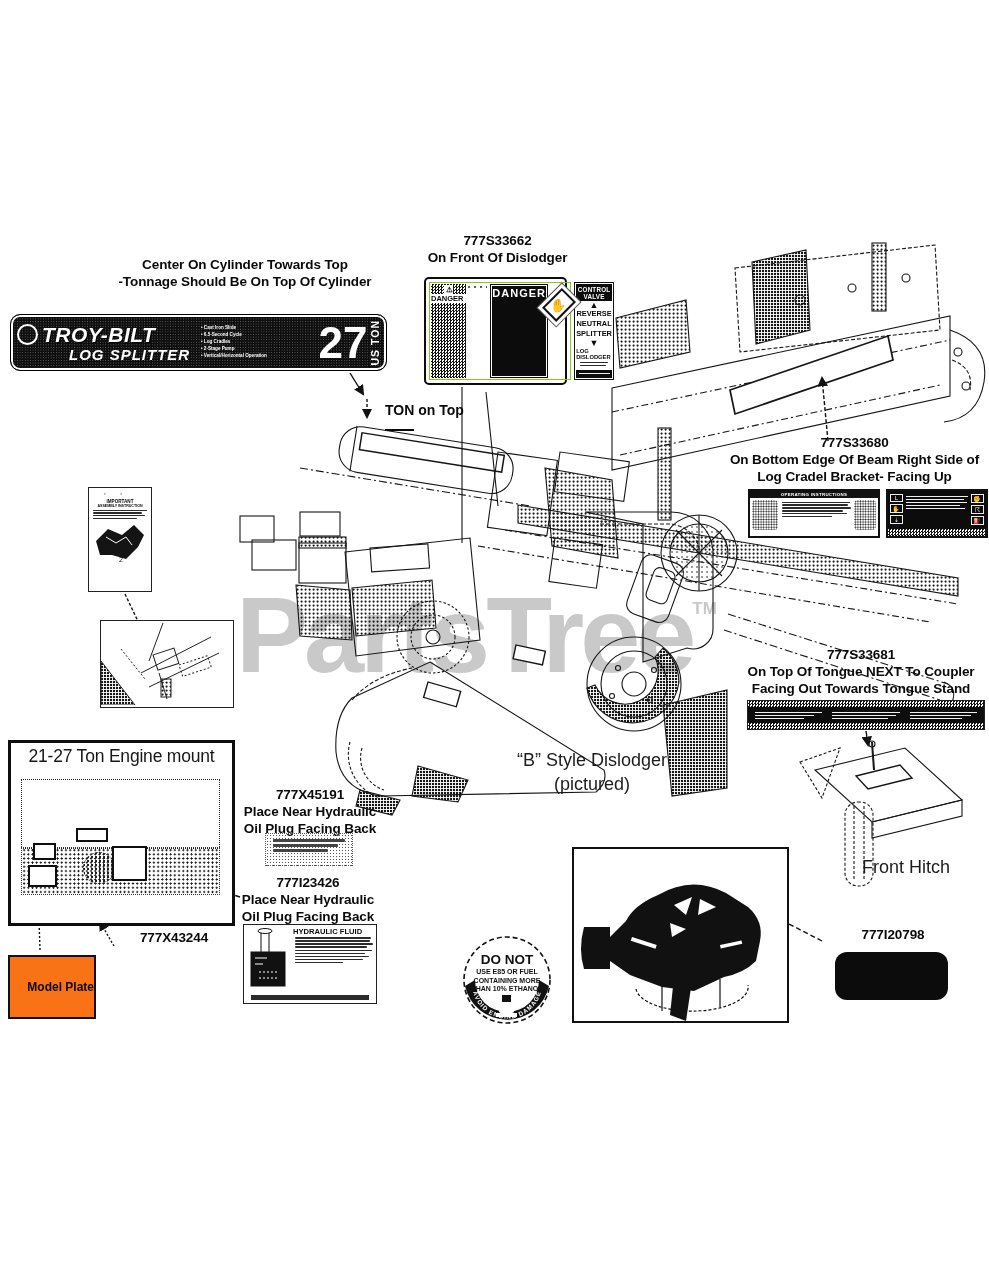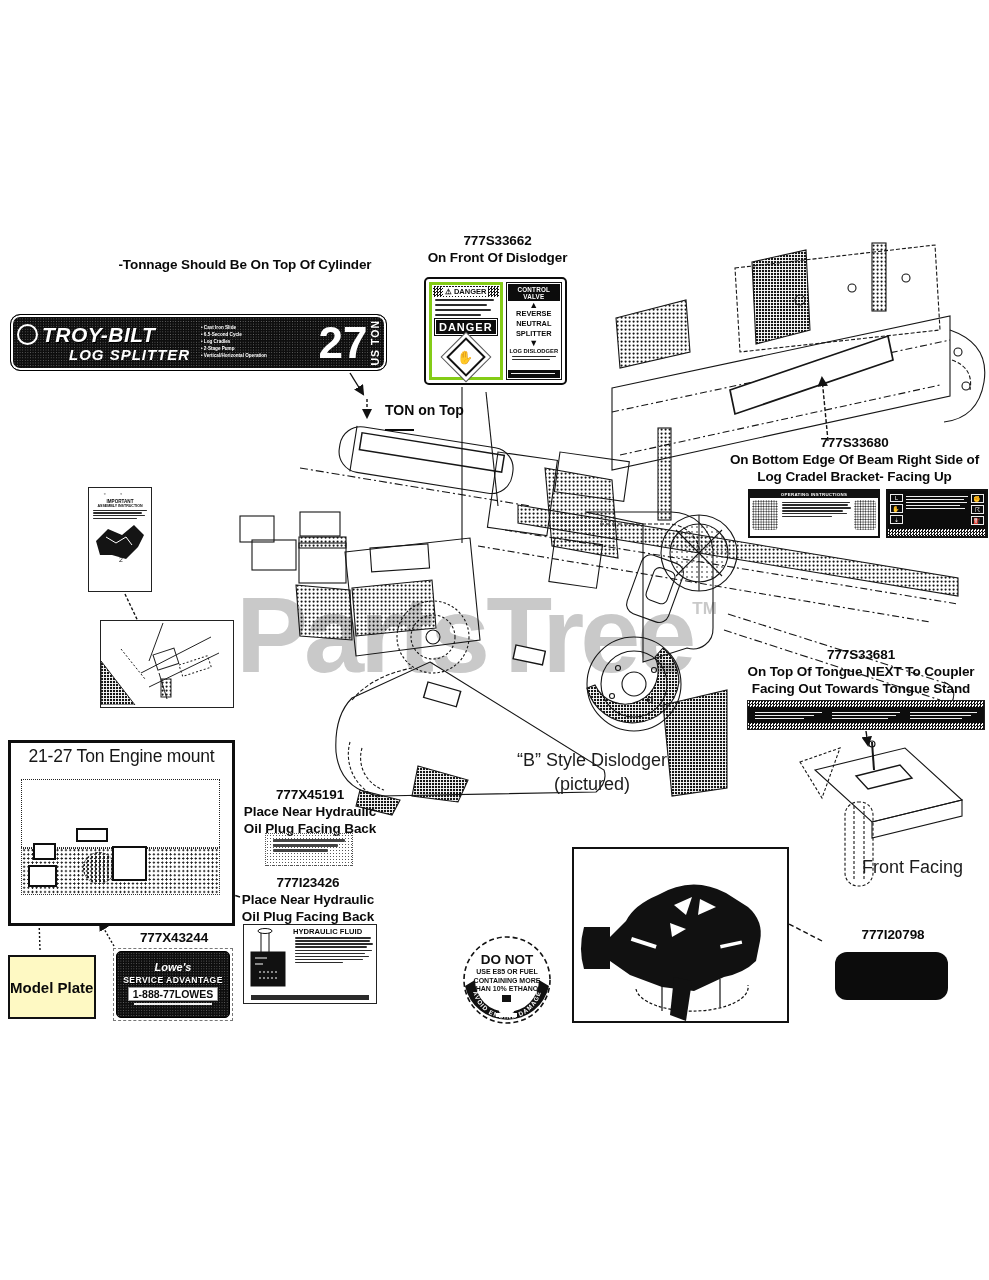--- a/index.html
+++ b/index.html
@@ -28,21 +28,21 @@
   .tb .prod{font-size:15px;margin:2px 0 0 52px;letter-spacing:1px;white-space:nowrap}
   .tb .feat{width:112px;color:#fff;font-size:4.6px;line-height:1.5;font-weight:bold;text-align:left}
   .tb .big{font-size:44px;font-weight:bold;color:#fff;line-height:.9;margin-left:8px}
   .tb .unit{color:#fff;font-weight:bold;font-size:10.5px;writing-mode:vertical-rl;
             transform:rotate(180deg);letter-spacing:1px;margin-left:2px;line-height:1}
   .tb .emblem{width:17px;height:17px;border:2px solid #fff;border-radius:50%;display:inline-block;
               vertical-align:-3px;margin-right:4px}
   
   .dgr{left:424px;top:277px;width:143px;height:108px;border:2.5px solid #0c0c0c;border-radius:5px;
        display:flex;padding:3px;box-sizing:border-box;background:#fff;gap:3px}
-  .dgr .lc{flex:1.25;display:flex;flex-direction:column;border:3px solid #84cc16;padding:1px}
+  .dgr .lc{flex:1.25;display:flex;flex-direction:row;border:1px solid #84cc16;padding:1px}
   .dgr .rc{flex:1;border:1.5px solid #111;padding:1px;display:flex;flex-direction:column;align-items:center}
   .dgr .dhead{font-size:7.5px;font-weight:bold;text-align:center;padding:1px 0}
   .dgr .dbig{background:#0c0c0c;color:#fff;font-weight:bold;font-size:11px;text-align:center;
              margin:1px 2px;padding:1px 0;letter-spacing:1px;border:1px solid #fff;outline:1px solid #0c0c0c}
   .dgr .diamond{width:24px;height:24px;border:2px solid #111;transform:rotate(45deg);
                 margin:7px auto 2px;display:flex;align-items:center;justify-content:center;
                 background:#fff;box-shadow:0 0 0 3px #fff, 0 0 0 4px #555}
   .dgr .diamond span{transform:rotate(-45deg);font-size:13px}
   .dgr .cv{background:#0c0c0c;color:#fff;font-size:6.3px;font-weight:bold;text-align:center;
            width:100%;padding:1.5px 0;letter-spacing:.2px}
@@ -78,22 +78,22 @@
   
   .embox{left:8px;top:740px;width:227px;height:186px;border:3px solid #0e0e0e;background:#fff;box-sizing:border-box}
   .embox .ttl{font-size:17.5px;text-align:center;margin-top:3px;letter-spacing:-.2px;color:#161616}
   .embox .dotrect{position:absolute;left:10px;top:36px;width:197px;height:68px;border:1.6px dotted #222}
   .embox .strip{position:absolute;left:10px;top:104px;width:197px;height:46px;border:1px dotted #333}
   .whitebox{position:absolute;background:#fff;border:2px solid #0e0e0e}
   .emcircle{position:absolute;left:72px;top:109px;width:30px;height:30px;border:1.5px dotted #222;
             border-radius:50%;background-image:radial-gradient(#222 1px,transparent 1.2px);
             background-size:4px 4px;background-position:2px 2px}
   
-  .mplate{left:8px;top:955px;width:84px;height:60px;border:2px solid #111;background:#fef9c3;
-          display:flex;align-items:center;justify-content:flex-start;font-weight:bold;font-size:15px}
+  .mplate{left:8px;top:955px;width:84px;height:60px;border:2px solid #111;background:#f97316;
+          display:flex;align-items:center;justify-content:flex-end;font-weight:bold;font-size:12px}
   
   .lowes{left:113px;top:948px;width:120px;height:73px;border:1px dashed #777;box-sizing:border-box;padding:2px}
   .lowes .in{width:100%;height:100%;border-radius:5px;display:flex;flex-direction:column;
              align-items:center;justify-content:center;color:#fff;box-sizing:border-box;border:1px solid #000}
   .lowes .b{font-style:italic;font-weight:bold;font-size:11px;line-height:1}
   .lowes .p{font-weight:bold;font-size:8.6px;letter-spacing:.4px;margin-top:1.5px;
             text-shadow:.5px .5px 0 #000}
   .lowes .ph{background:#fff;color:#0c0c0c;font-weight:bold;font-size:10.5px;padding:0 4px;
              margin-top:2px;border:1px solid #999;white-space:nowrap}
   
@@ -240,20 +240,21 @@
       <line x1="125" y1="594" x2="144" y2="634" stroke-dasharray="3 2" marker-end="url(#ah)"></line>
       <line x1="228" y1="806" x2="120" y2="829" stroke-dasharray="5 3" marker-end="url(#ah)"></line>
       <line x1="240" y1="897" x2="141" y2="866" stroke-dasharray="5 3" marker-end="url(#ah)"></line>
       <line x1="40" y1="950" x2="38" y2="890" stroke-dasharray="2 2" marker-end="url(#ah)"></line>
       <line x1="114" y1="946" x2="100" y2="922" stroke-dasharray="2 2" marker-end="url(#ah)"></line>
       <line x1="822" y1="941" x2="756" y2="907" stroke-dasharray="5 3" marker-end="url(#ah)"></line>
     </g>
   </svg>
 
   <div class="abs callout" style="left:85px;top:256px;width:320px">
+    <div>Center On Cylinder Towards Top</div>
     <div>-Tonnage Should Be On Top Of Cylinder</div>
   </div>
   <div class="abs tb dotsdark">
     <div class="brandcol">
       <div class="brand"><span class="emblem"></span><span>TROY-BILT</span></div>
       <div class="prod">LOG SPLITTER</div>
     </div>
     <div class="feat">
         <div>• Cast Iron Slide</div>
         <div>• 6.5-Second Cycle</div>
@@ -395,21 +396,21 @@
           <div class="tlw" style="width:80%"></div>
         </div>
       <div class="grp">
           <div class="tlw"></div>
           <div class="tlw" style="width:88%"></div>
           <div class="tlw" style="width:75%"></div>
         </div>
     </div>
     <div class="chk" style="height:6px"></div>
   </div>
-  <div class="abs light" style="left:862px;top:855px;width:110px;text-align:left">Front Facing</div>
+  <div class="abs light" style="left:862px;top:855px;width:110px;text-align:left">Front Hitch</div>
 
   <div class="abs light" style="left:492px;top:748px;width:200px">
     <div>“B” Style Dislodger</div>
     <div>(pictured)</div>
   </div>
 
   <div class="abs embox">
     <div class="ttl">21-27 Ton Engine mount</div>
     <div class="dotrect"></div>
     <div class="strip htone"></div>
@@ -418,28 +419,20 @@
     <div class="whitebox" style="left:17px;top:122px;width:25px;height:18px"></div>
     <div class="emcircle"></div>
     <div class="whitebox" style="left:101px;top:103px;width:31px;height:31px;border-width:2.5px"></div>
   </div>
   <div class="abs mplate">
       <span>Model Plate</span>
     </div>
 
   <div class="abs callout" style="left:115px;top:929px;width:118px">
     <div>777X43244</div>
-  </div>
-  <div class="abs lowes">
-    <div class="in dotsdark">
-      <div class="b">Lowe's</div>
-      <div class="p">SERVICE ADVANTAGE</div>
-      <div class="ph">1-888-77LOWES</div>
-      <div class="tlw" style="width:70%;margin-top:2.5px"></div>
-    </div>
   </div>
 
   <div class="abs callout" style="left:240px;top:786px;width:140px">
     <div>777X45191</div>
     <div>Place Near Hydraulic</div>
     <div>Oil Plug Facing Back</div>
   </div>
   <div class="abs decal45">
     <div class="tl"></div>
       <div class="tl" style="width:88%"></div>

